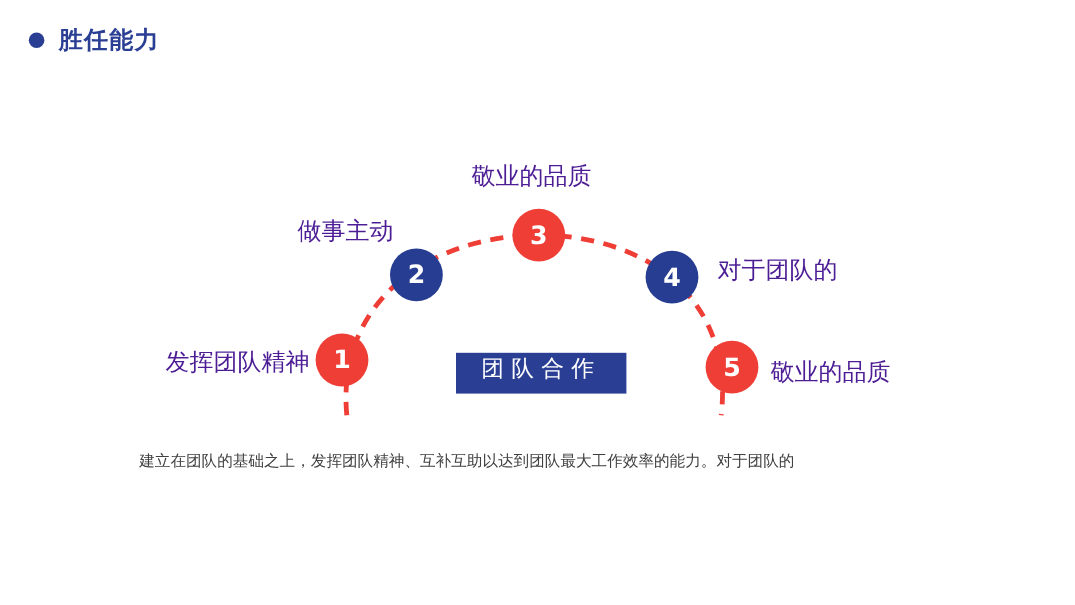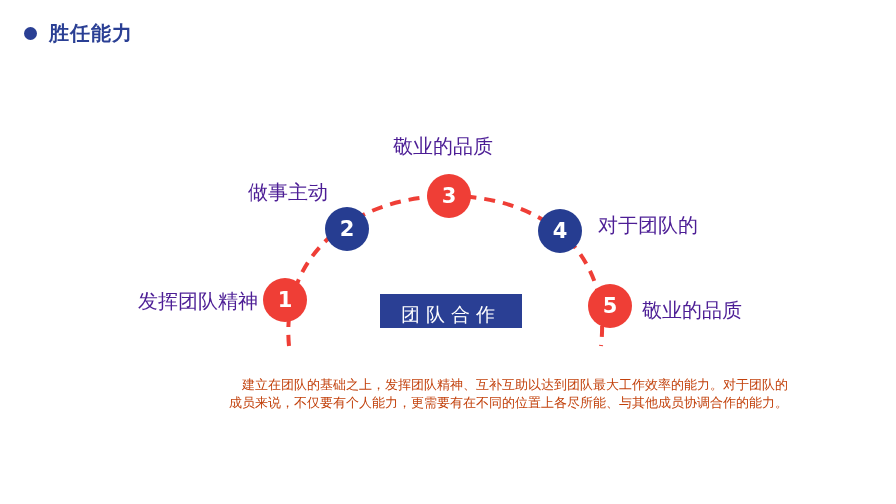--- a/index.html
+++ b/index.html
@@ -24,26 +24,26 @@
       color: #ffffff; font-family: "DejaVu Sans", "Liberation Sans", sans-serif;
       font-weight: bold; font-size: 21px;
     }
     .node.red { background: #ef3e36; }
     .node.blue { background: #263d91; }
     .label {
       position: absolute; font-size: 20px; color: #4c1d95; white-space: nowrap;
     }
     .center-box {
       position: absolute; left: 380px; top: 294px; width: 142px; height: 34px;
-      background: #2a3f94; color: #ffffff; display: flex; align-items: flex-end; justify-content: center;
+      background: #2a3f94; color: #ffffff; display: flex; align-items: flex-start; justify-content: center;
       font-family: "DejaVu Sans", "Liberation Sans", sans-serif; font-size: 19px; letter-spacing: 6px;
     }
     .desc {
-      position: absolute; left: 138px; top: 376px; width: 650px;
-      font-size: 13px; line-height: 18px; color: #c2410c; text-align: right;
+      position: absolute; left: 116px; top: 376px; width: 650px;
+      font-size: 13px; line-height: 18px; color: #404040;
     }
   </style>
 </head>
 <body>
 
 <div class="title">
   <span class="dot"></span>
   <span class="text">胜任能力</span>
 </div>
 
@@ -72,14 +72,13 @@
 <div class="label" style="left:393px; top:133px;">敬业的品质</div>
 <div class="label" style="left:598px; top:212px;">对于团队的</div>
 <div class="label" style="left:642px; top:297px;">敬业的品质</div>
 
 <div class="center-box">
   <span>团队合作</span>
 </div>
 
 <div class="desc">
   <div>建立在团队的基础之上，发挥团队精神、互补互助以达到团队最大工作效率的能力。对于团队的</div>
-  <div>成员来说，不仅要有个人能力，更需要有在不同的位置上各尽所能、与其他成员协调合作的能力。</div>
 </div>
 
 </body></html>

